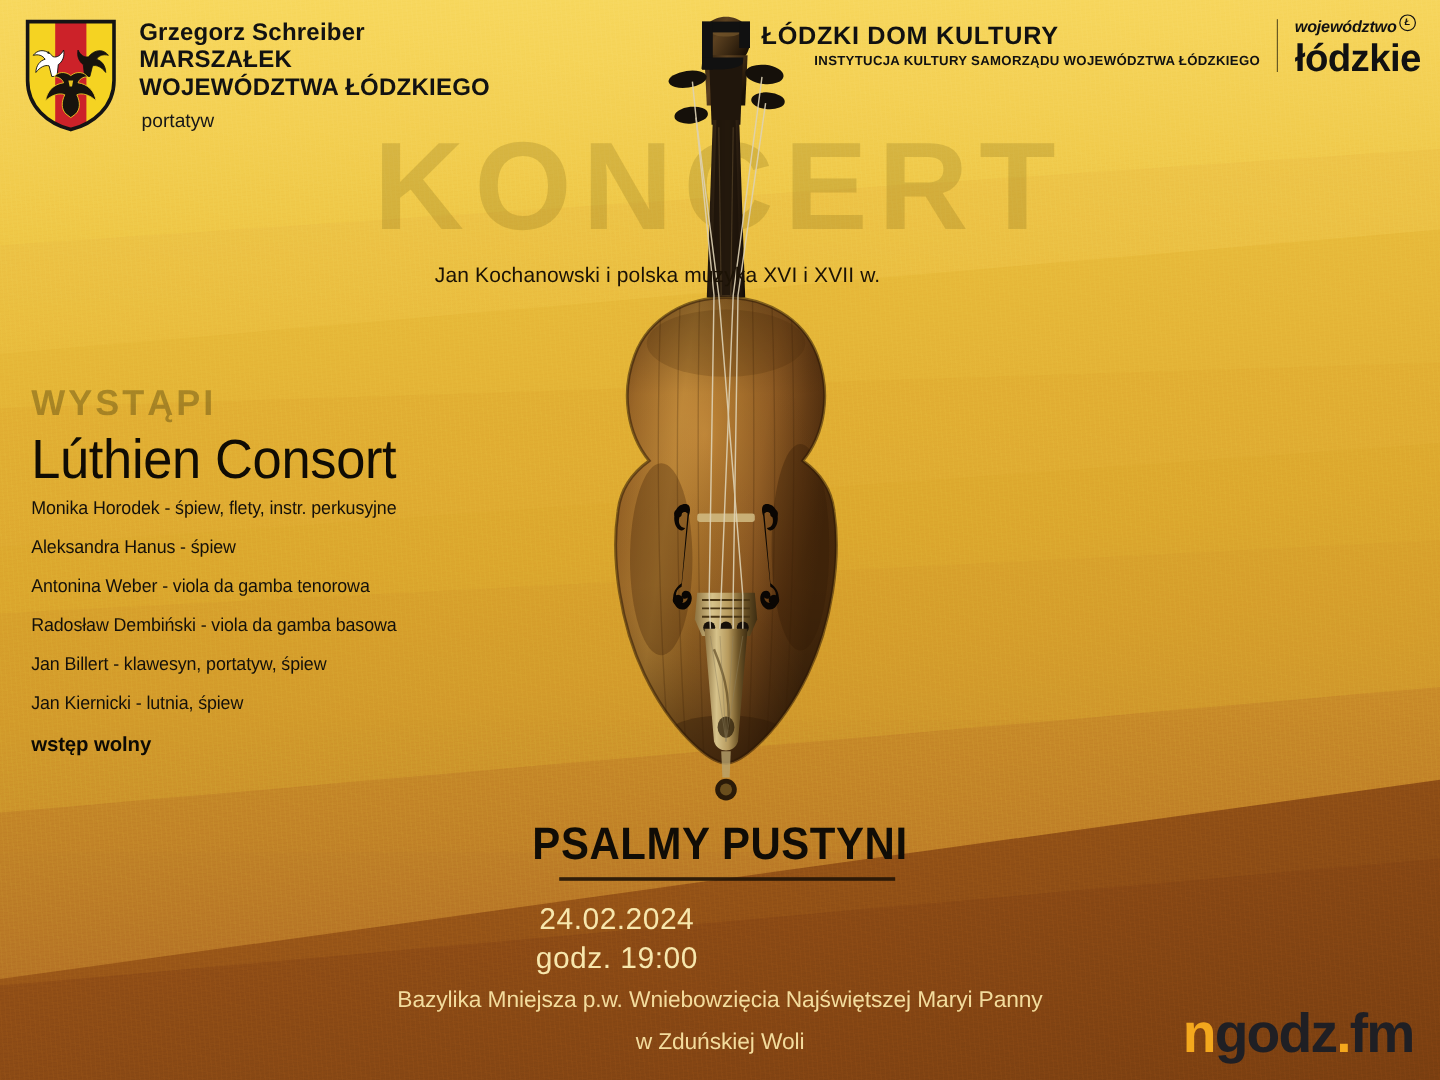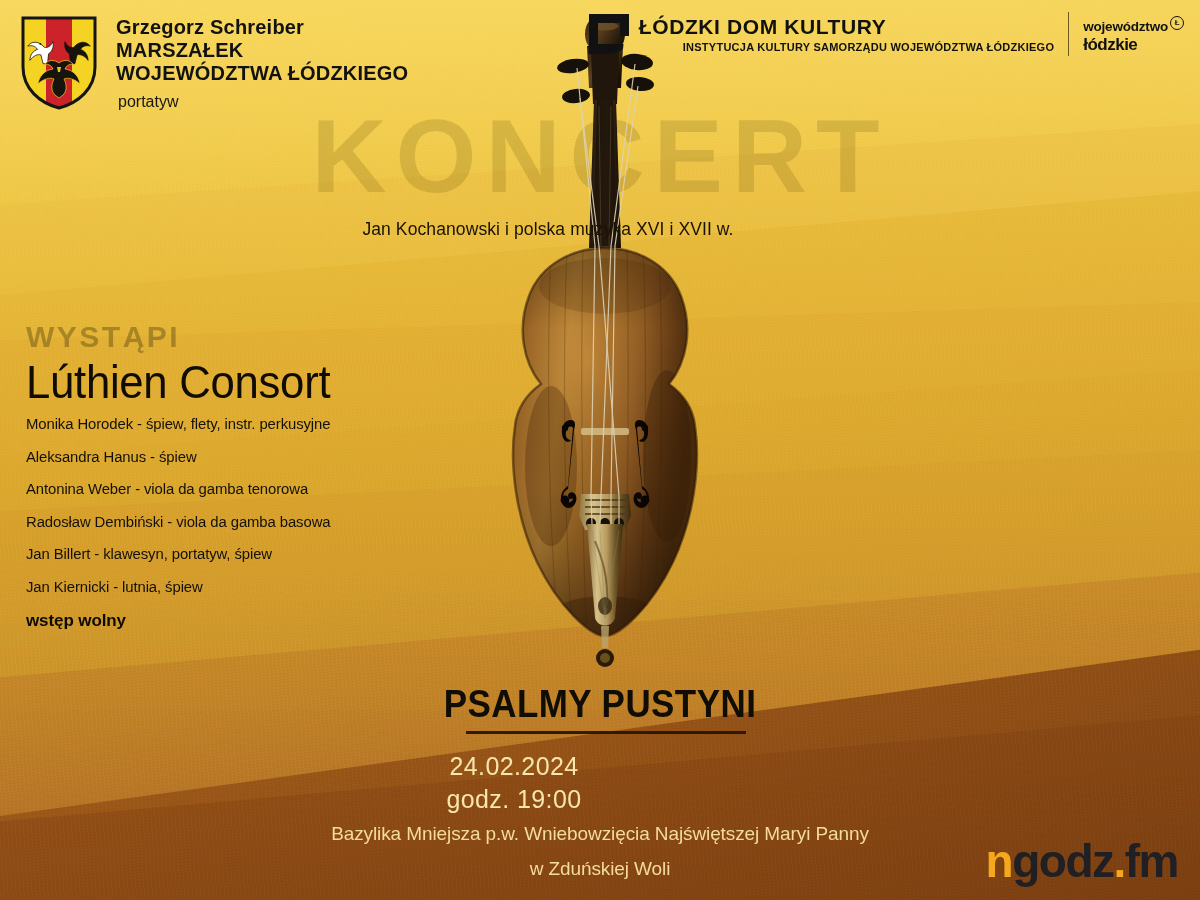--- a/index.html
+++ b/index.html
@@ -107,27 +107,27 @@
   .ldk-mark .s1 { left: 0; top: 0; width: 40px; height: 9px; }
   .ldk-mark .s2 { left: 0; top: 0; width: 9px; height: 40px; }
   .ldk-mark .s3 { left: 31px; top: 0; width: 9px; height: 22px; }
   .ldk-mark .s4 { left: 0; top: 30px; width: 34px; height: 10px;
                   border-radius: 0 0 60% 10%; transform: skewX(-6deg); }
   .ldk-txt { line-height: 1; }
   .ldk-title { font-size: 21px; font-weight: 700; letter-spacing: .6px; color: #111; }
   .ldk-sub { font-size: 11px; font-weight: 700; letter-spacing: .25px; color: #111; margin-top: 5px; margin-left: 44px; }
   .vdiv { width: 1px; height: 44px; background: #3a3012; margin: 0 14px; opacity: .75; }
   .woj { line-height: 1; position: relative; }
-  .woj-top { font-size: 13.5px; font-weight: 700; color: #111; letter-spacing: -.2px; }
+  .woj-top { font-size: 13.5px; font-weight: 700; color: #111; letter-spacing: -.2px; font-style: italic; }
   .woj-top .regmark {
     display: inline-block; width: 12px; height: 12px; border: 1.4px solid #111;
     border-radius: 50%; font-size: 8px; line-height: 11px; text-align: center;
     vertical-align: super; margin-left: 2px; font-weight: 700;
   }
-  .woj-bottom { font-size: 17px; font-weight: 700; color: #111; letter-spacing: -.5px; margin-top: 3px; }
+  .woj-bottom { font-size: 32px; font-weight: 700; color: #111; letter-spacing: -.5px; margin-top: 3px; }
 
   
   .subtitle {
     position: absolute; left: 0; top: 219px; width: 1096px;
     text-align: center; font-size: 17.5px; color: #1b1205;
     font-family: "Liberation Sans", sans-serif; letter-spacing: .1px;
   }
 
   
   .performers { position: absolute; left: 26px; top: 322px; width: 430px; }

